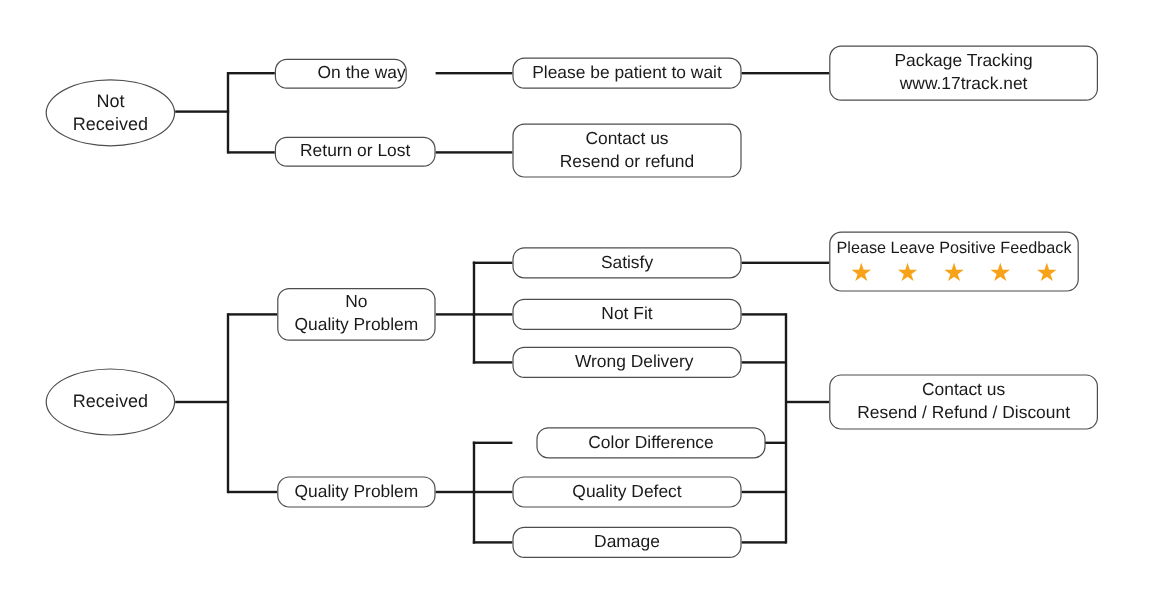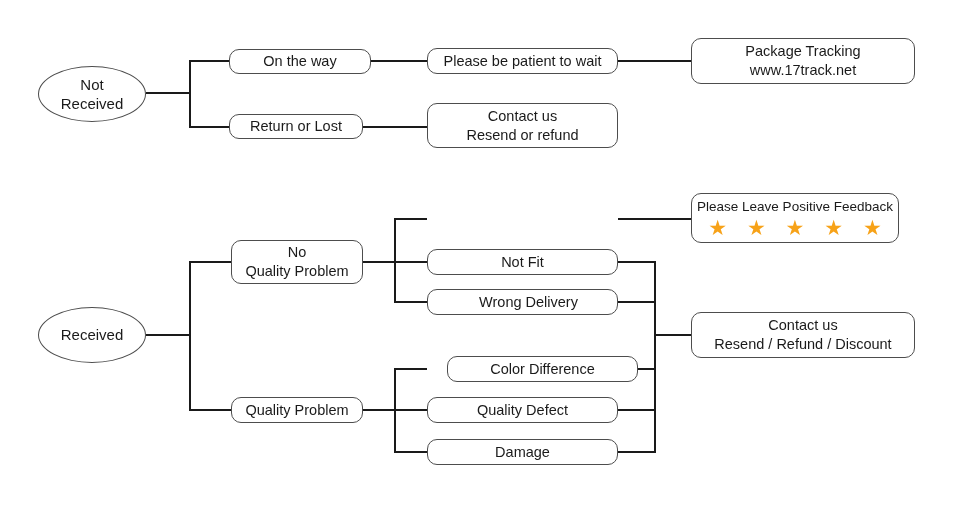--- a/index.html
+++ b/index.html
@@ -15,21 +15,21 @@
   }
   .box{border-radius:10px;}
   .ellipse{border-radius:50%;font-size:15px;}
   .line{position:absolute;background:#1a1a1a;z-index:1;}
   .h{height:2px;} .v{width:2px;}
 
   
   #n-not-received{left:38px;top:66px;width:108px;height:56px;}
   #n-received{left:38px;top:307px;width:108px;height:56px;}
   
-  #n-on-the-way{left:229px;top:49px;width:142px;height:25px;}
+  #n-on-the-way{left:229px;top:49px;width:110px;height:25px;align-items:flex-end;}
   #n-return-or-lost{left:229px;top:114px;width:134px;height:25px;text-align:right;}
   #n-no-quality-problem{left:231px;top:240px;width:132px;height:44px;}
   #n-quality-problem{left:231px;top:397px;width:132px;height:26px;}
   
   #n-please-be-patient{left:427px;top:48px;width:191px;height:26px;}
   #n-contact-resend{left:427px;top:103px;width:191px;height:45px;}
   #n-satisfy{left:427px;top:206px;width:191px;height:26px;}
   #n-not-fit{left:427px;top:249px;width:191px;height:26px;text-align:right;}
   #n-wrong-delivery{left:427px;top:289px;width:191px;height:26px;padding-left:12px;}
   #n-color-difference{left:427px;top:356px;width:191px;height:26px;margin-left:20px;}
@@ -109,20 +109,23 @@
     <span>www.17track.net</span>
   </div>
 
   <div class="node box" id="n-no-quality-problem">
     <span>No</span>
     <span>Quality Problem</span>
   </div>
   <div class="node box" id="n-quality-problem">
     <span>Quality Problem</span>
   </div>
+  <div class="node box" id="n-satisfy">
+    <span>Satisfy</span>
+  </div>
   <div class="node box" id="n-not-fit">
     <span>Not Fit</span>
   </div>
   <div class="node box" id="n-wrong-delivery">
     <span>Wrong Delivery</span>
   </div>
   <div class="node box" id="n-color-difference">
     <span>Color Difference</span>
   </div>
   <div class="node box" id="n-quality-defect">

